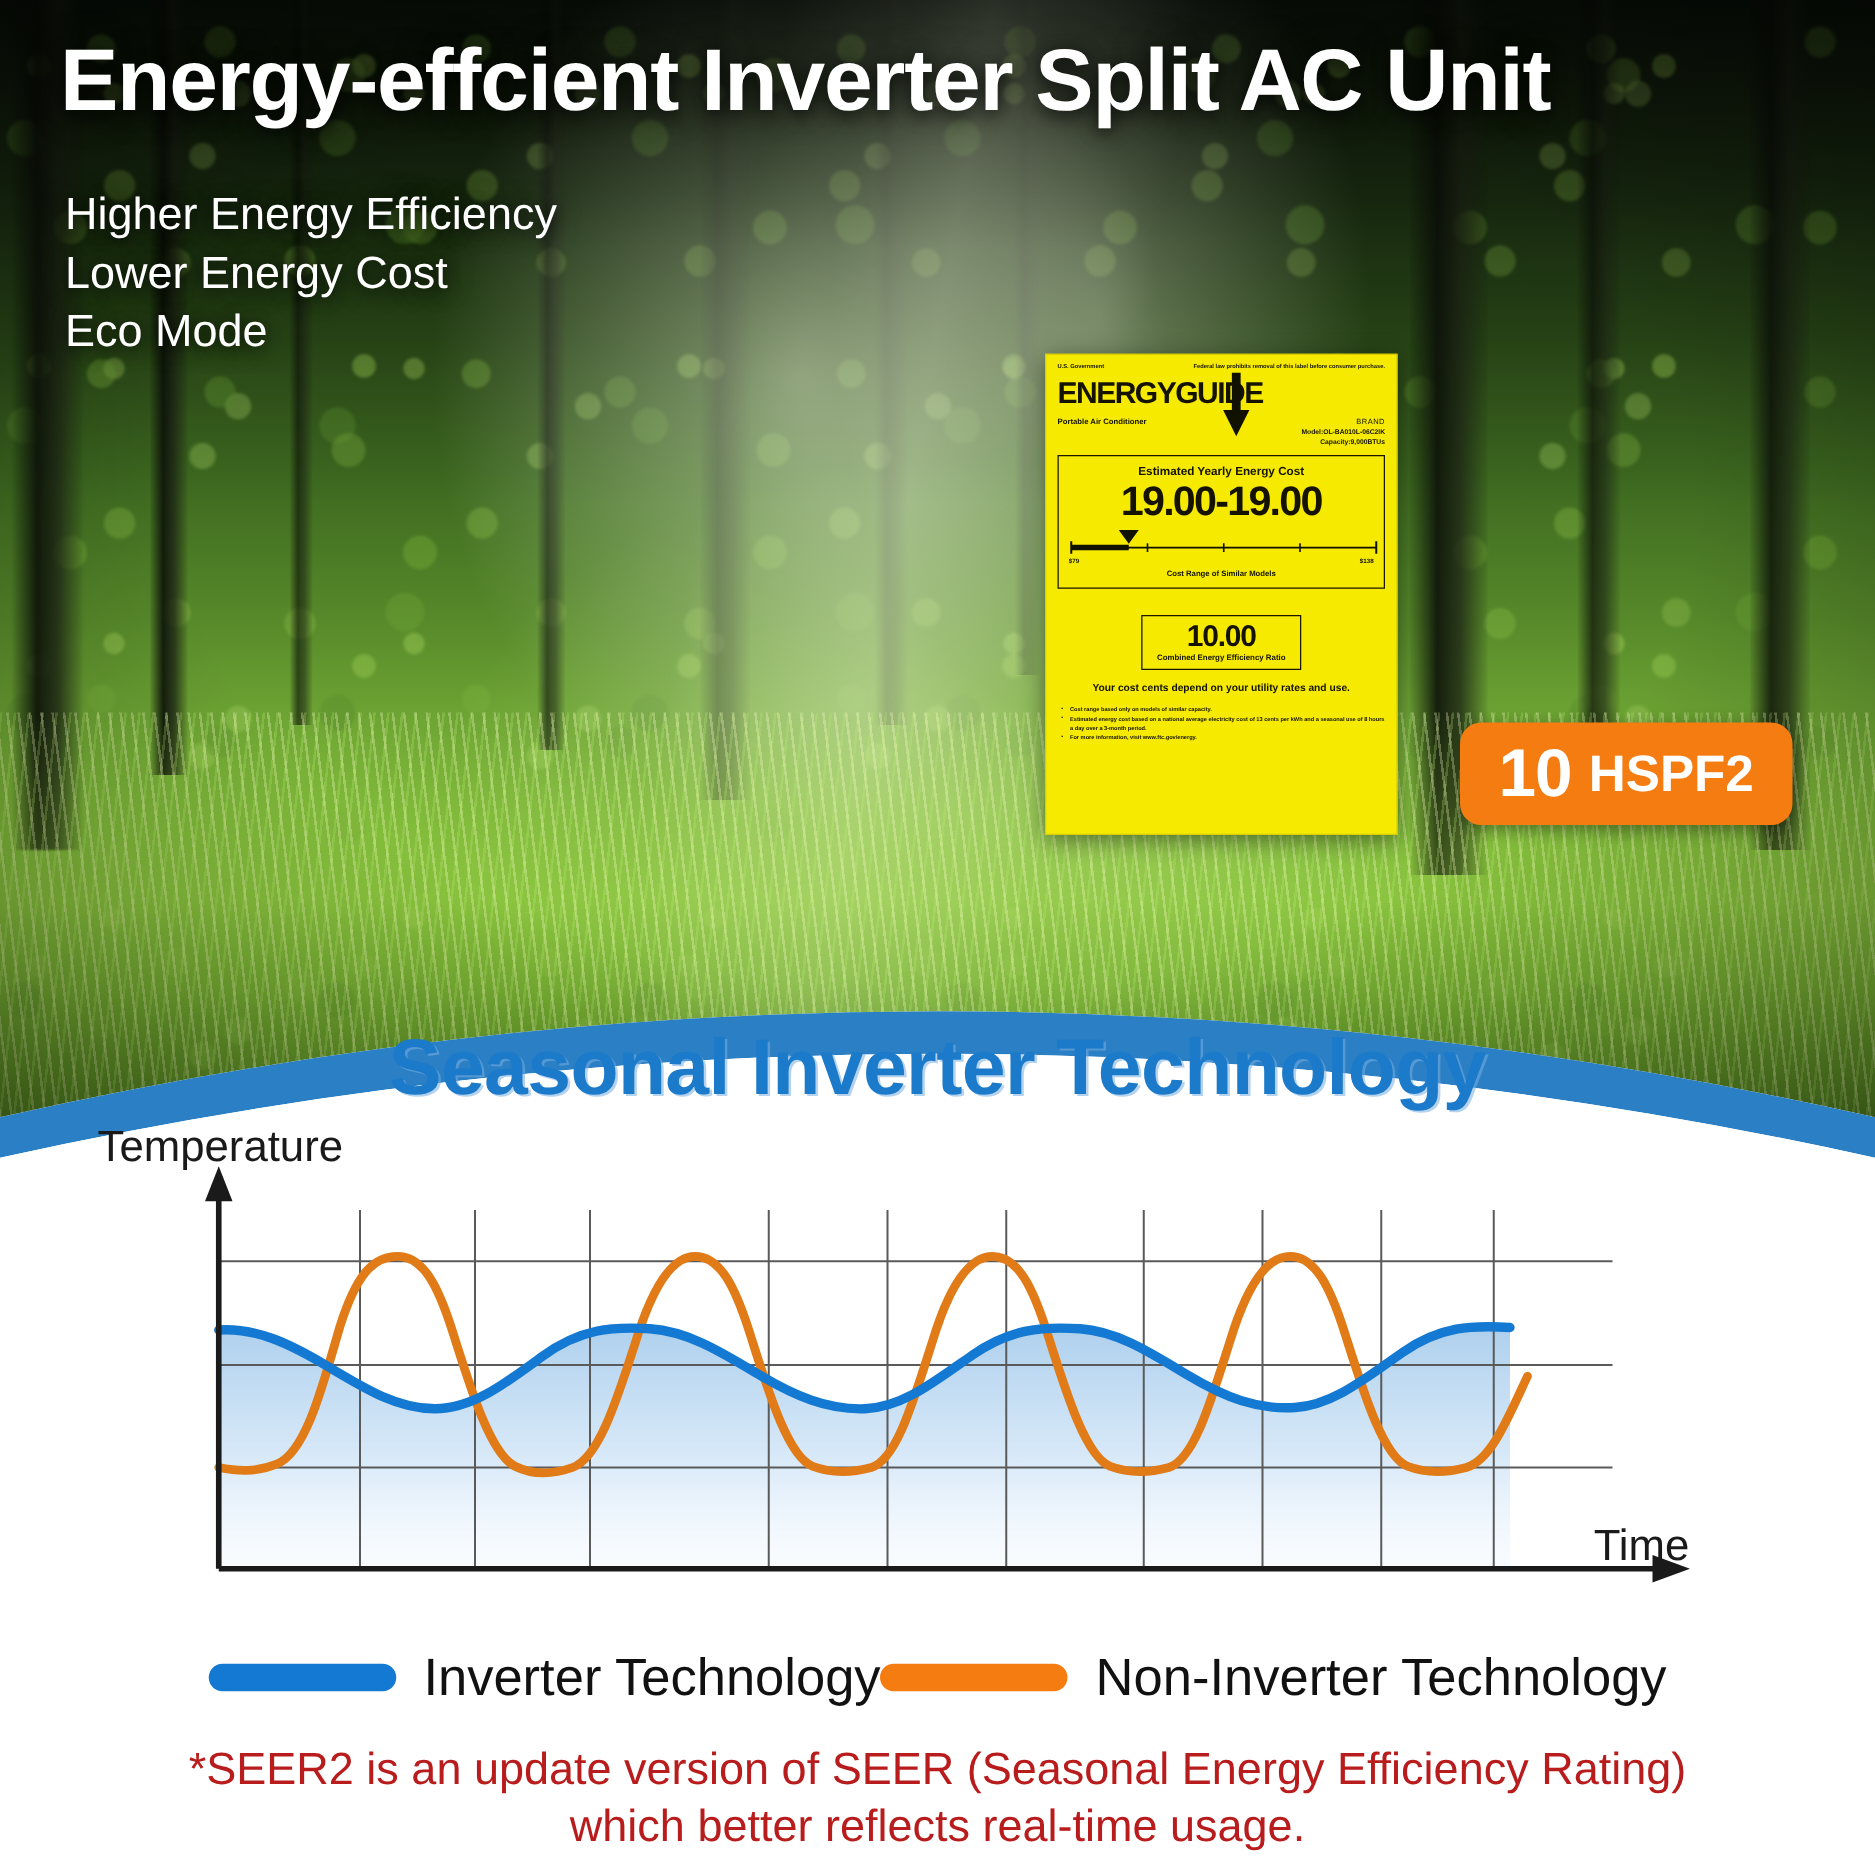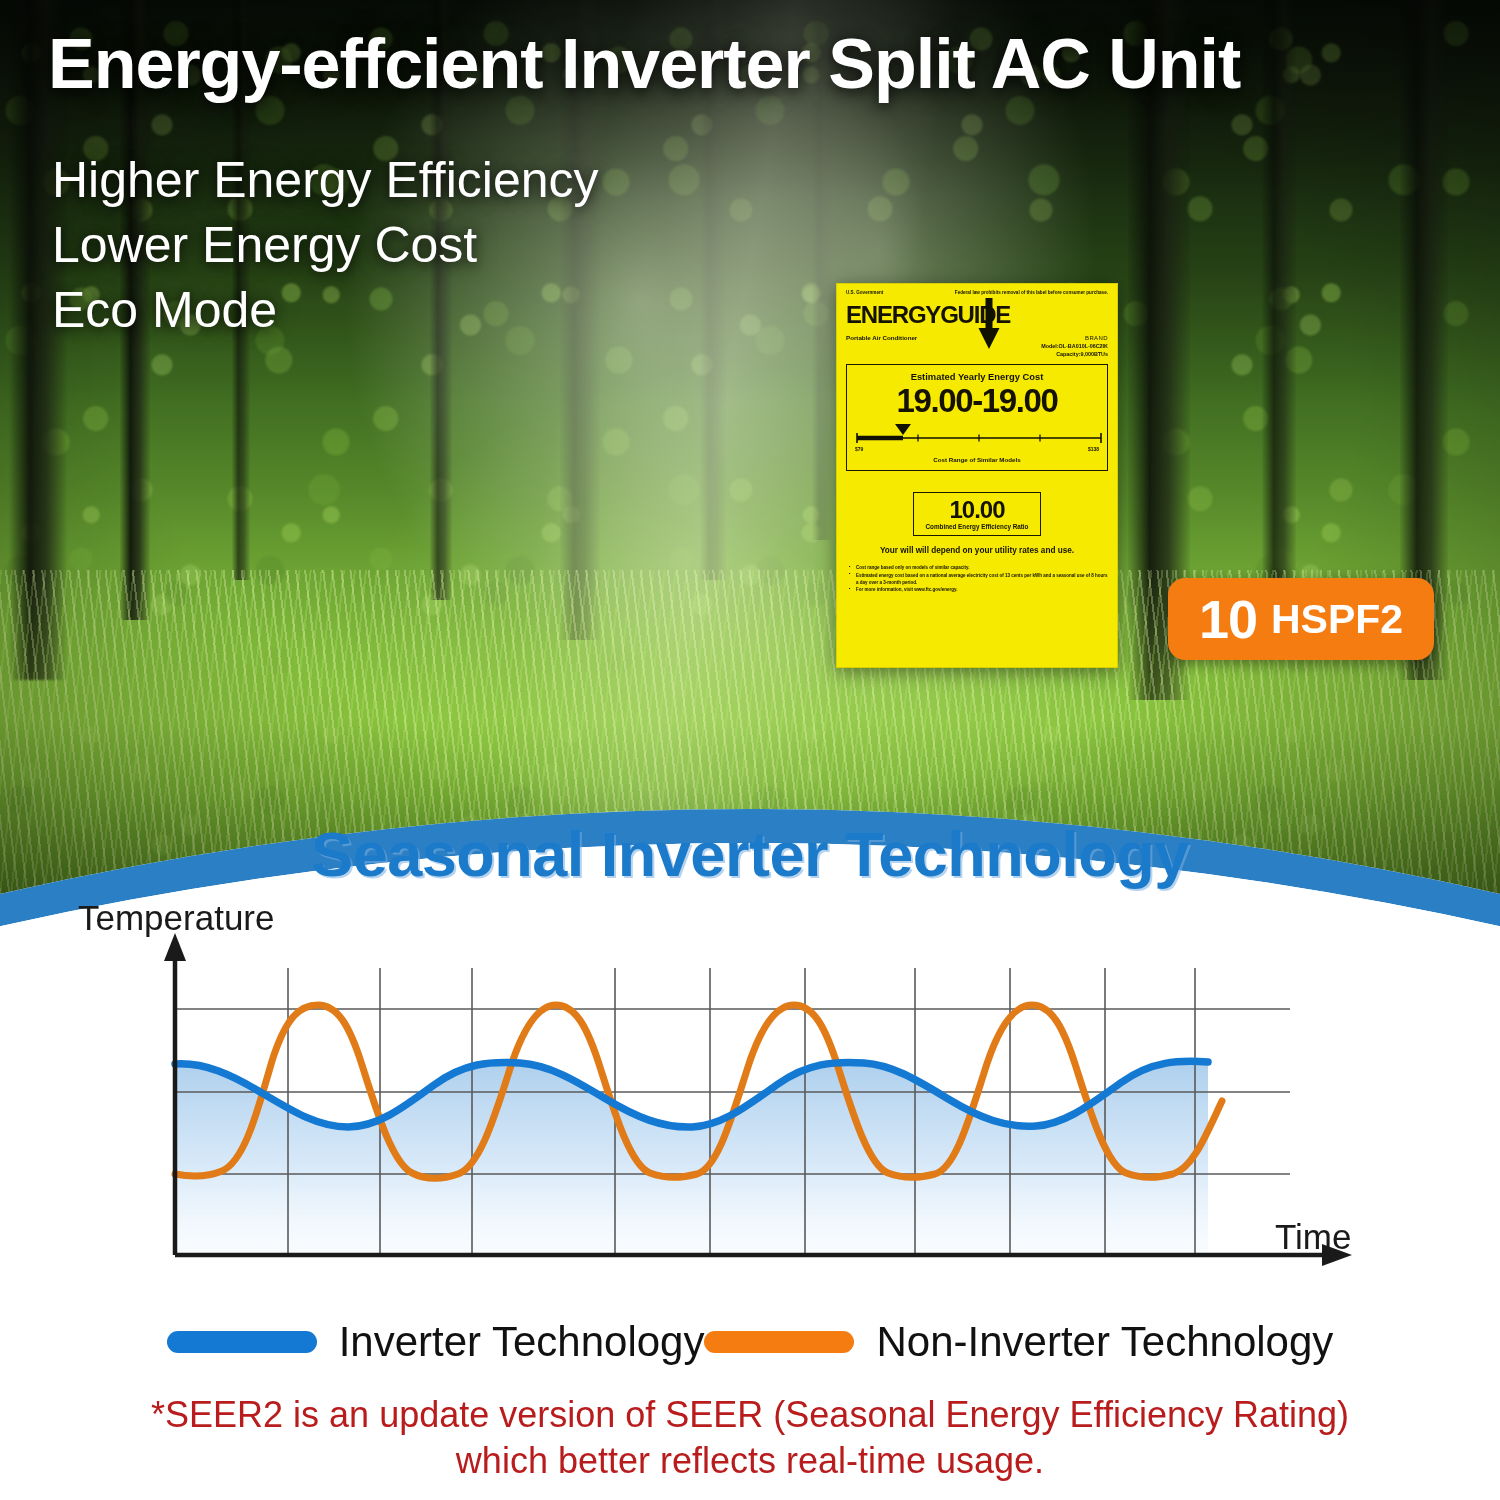--- a/index.html
+++ b/index.html
@@ -88,21 +88,21 @@
   .headline {
     position: absolute; left: 48px; top: 28px; width: 1420px;
     color: #ffffff;
     font-size: 70px; font-weight: 700; line-height: 1.05;
     letter-spacing: -1px;
     text-shadow: 0 3px 14px rgba(0,0,0,0.75), 0 0 30px rgba(0,0,0,0.45);
     white-space: nowrap;
   }
   .sublines {
     position: absolute; left: 52px; top: 148px;
-    color: #ffffff; font-size: 50px; font-weight: 300; line-height: 1.30;
+    color: #ffffff; font-size: 36px; font-weight: 300; line-height: 1.30;
     text-shadow: 0 2px 12px rgba(0,0,0,0.72), 0 0 24px rgba(0,0,0,0.40);
   }
   .sublines div { white-space: nowrap; }
 
   
   .eg {
     position: absolute; left: 836px; top: 283px; width: 282px; height: 385px;
     background: #f5ea00;
     color: #151200;
     border: 1px solid #d9cf00;
@@ -269,21 +269,21 @@
         <span>$138</span>
       </div>
       <div class="eg-scale-cap">Cost Range of Similar Models</div>
     </div>
 
     <div class="eg-ceer">
       <div class="eg-ceer-num">10.00</div>
       <div class="eg-ceer-lbl">Combined Energy Efficiency Ratio</div>
     </div>
 
-    <div class="eg-note">Your will will depend on your utility rates and use.</div>
+    <div class="eg-note">Your cost cents depend on your utility rates and use.</div>
 
     <ul class="eg-bullets">
       <li>Cost range based only on models of similar capacity.</li>
       <li>Estimated energy cost based on a national average electricity cost of 13 cents per kWh and a seasonal use of 8 hours a day over a 3-month period.</li>
       <li>For more information, visit www.ftc.gov/energy.</li>
     </ul>
   </div>
 
   <div class="badge badge-hspf">
     <span class="num">10</span>

